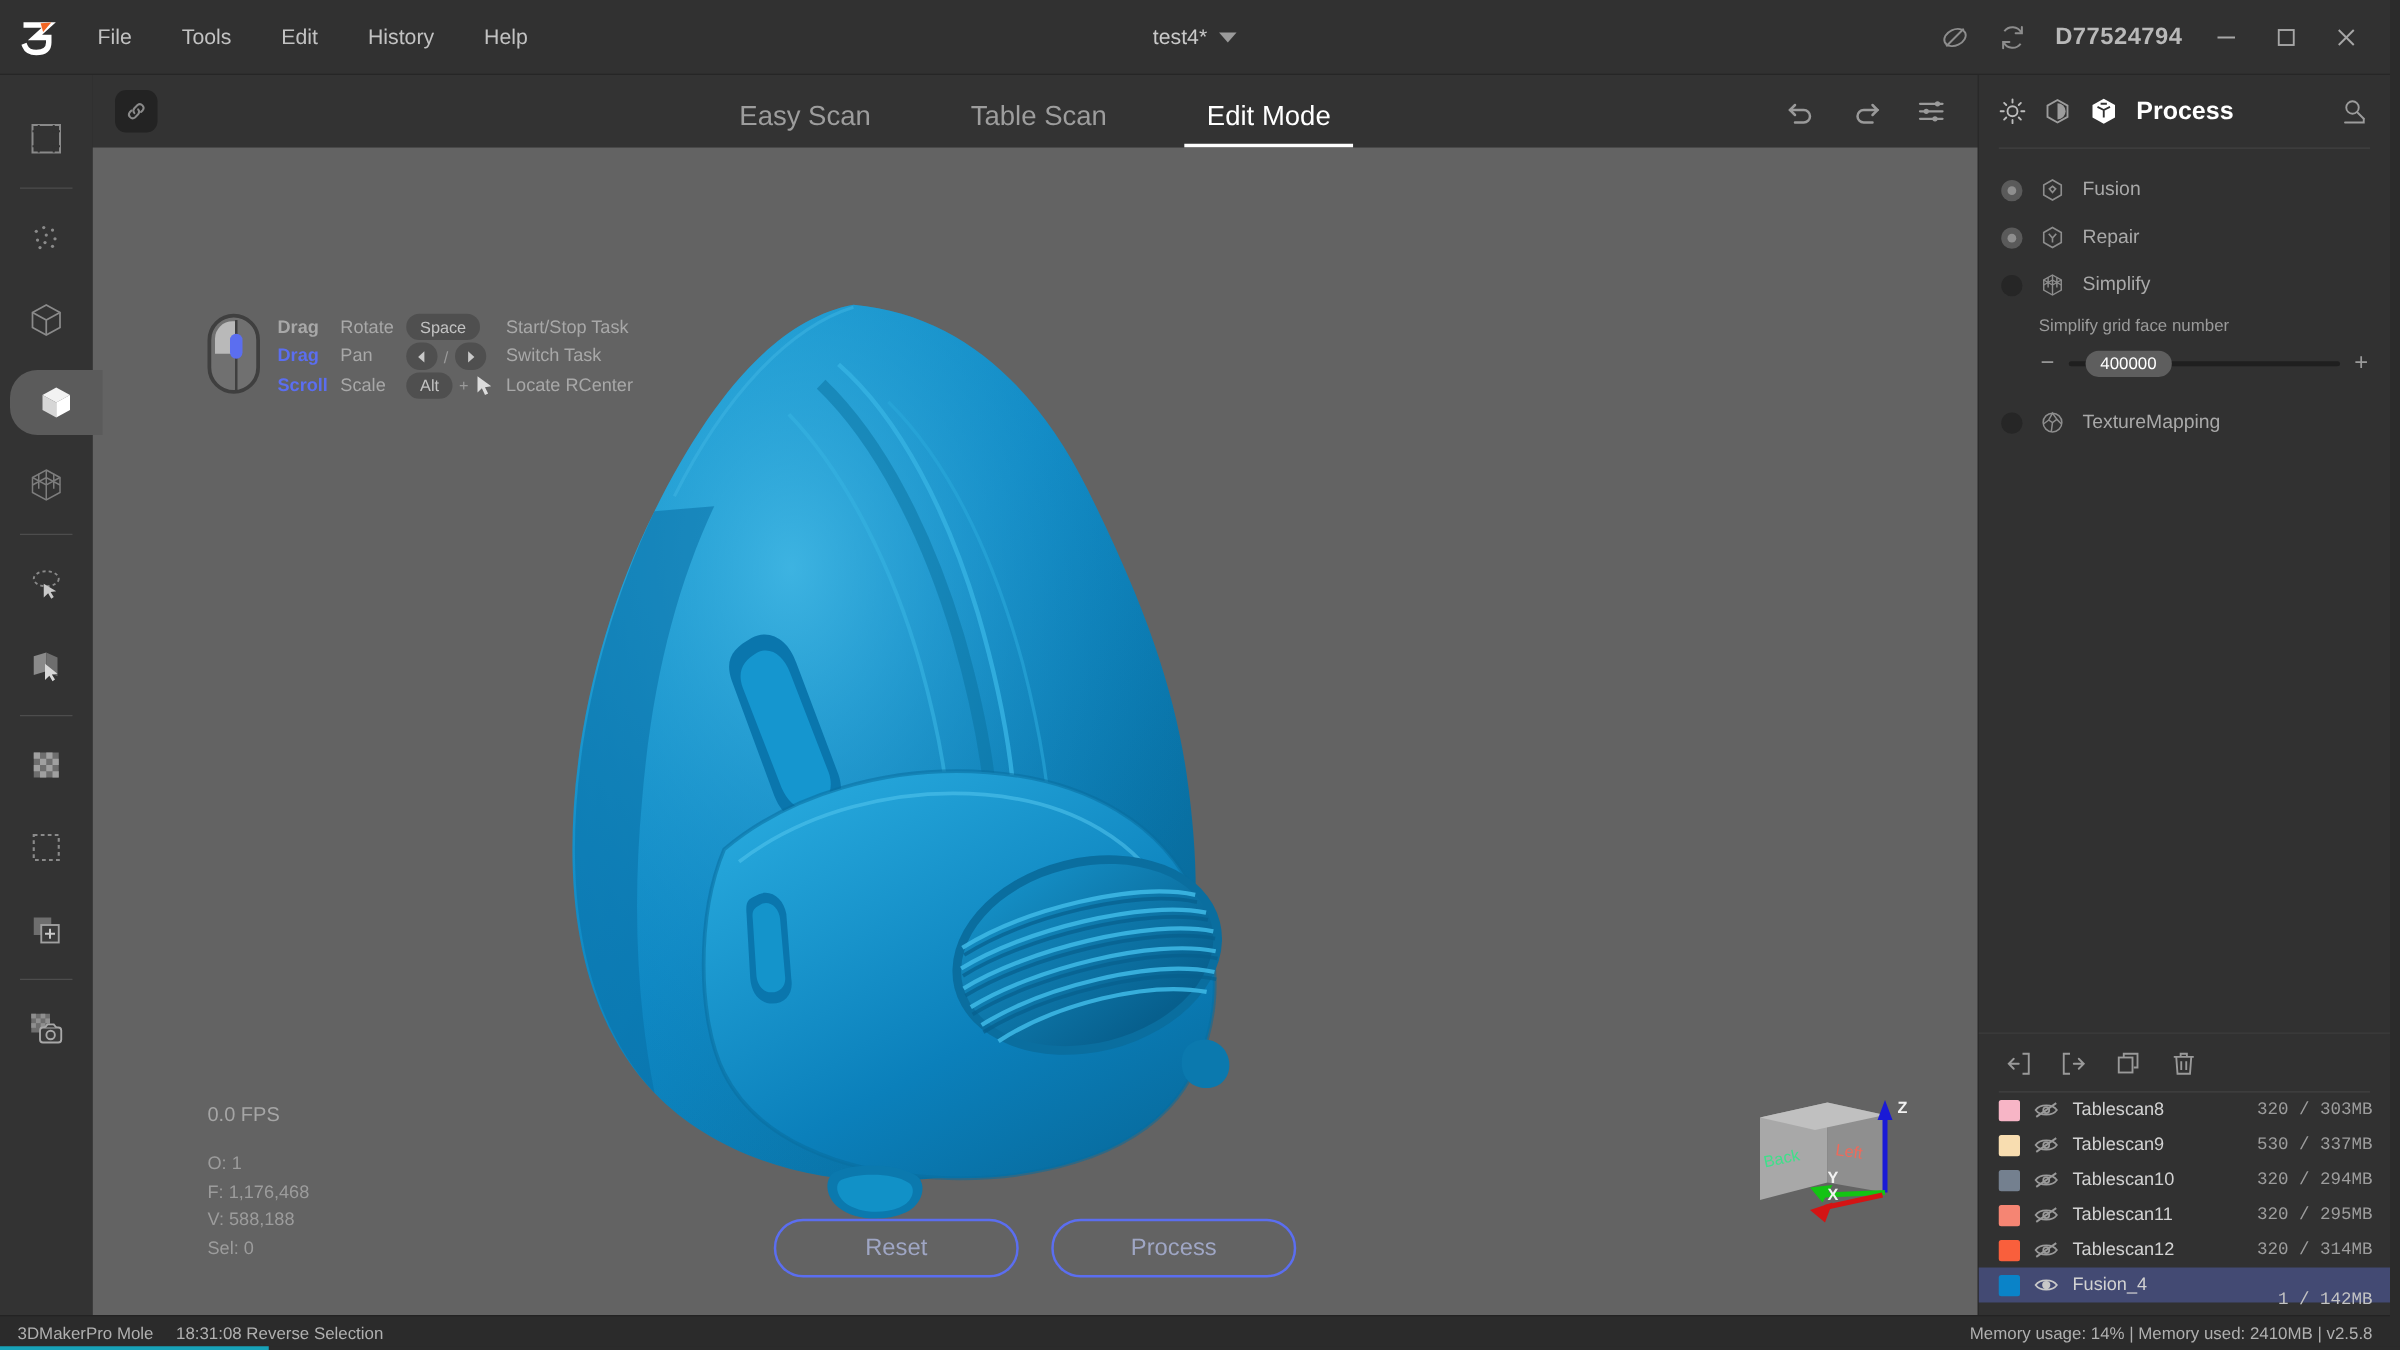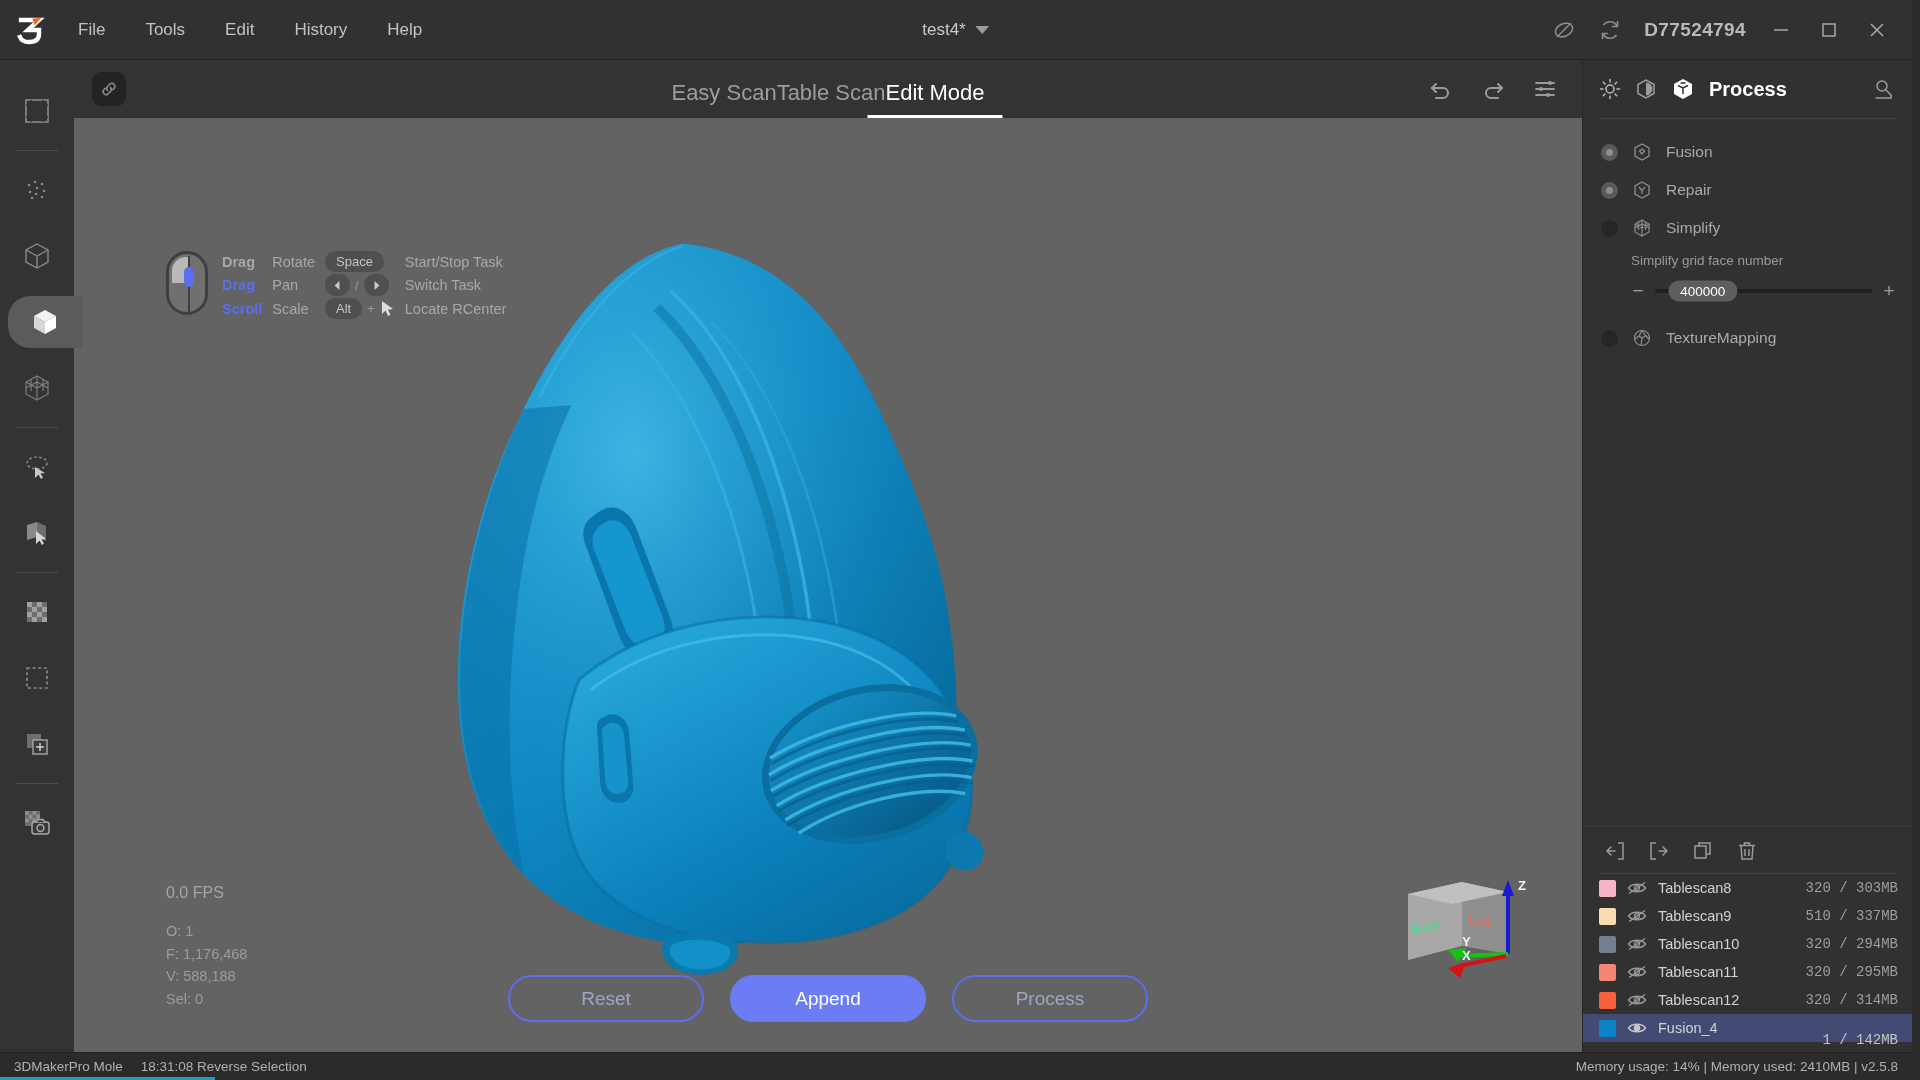--- a/index.html
+++ b/index.html
@@ -49,21 +49,21 @@
   
   .center { flex: 1 1 auto; display: flex; flex-direction: column; min-width: 0; background: #2e2e2e; }
   .tabbar {
     height: 58px; flex: 0 0 58px; background: #333333; display: flex; align-items: center;
     position: relative;
   }
   .linkbtn {
     width: 34px; height: 34px; border-radius: 9px; background: #232323;
     display: flex; align-items: center; justify-content: center; margin-left: 18px;
   }
-  .tabs { position: absolute; left: 50%; transform: translateX(-50%); display: flex; height: 58px; align-items: flex-end; }
+  .tabs { position: absolute; left: 50%; transform: translateX(-50%); display: flex; gap: 80px; height: 58px; align-items: flex-end; }
   .tab { font-size: 22px; color: #9d9d9d; padding-bottom: 12px; position: relative; }
   .tab.active { color: #ffffff; }
   .tab.active::after {
     content:""; position: absolute; left: -18px; right: -18px; bottom: 0; height: 3px; background: #fff;
   }
   .tab-tools { margin-left: auto; display: flex; align-items: center; gap: 26px; padding-right: 24px; }
 
   .viewport { position: relative; flex: 1 1 auto; background: #636363; overflow: hidden; }
 
   
@@ -492,21 +492,20 @@
         <div class="stats">
           <div class="fps">0.0 FPS</div>
           <div>O: 1</div>
           <div>F: 1,176,468</div>
           <div>V: 588,188</div>
           <div>Sel: 0</div>
         </div>
 
         <div class="actions">
           <div class="btn">Reset</div>
-          <div class="btn filled">Append</div>
           <div class="btn">Process</div>
         </div>
 
         <div class="gizmo">
           <svg width="140" height="120" viewBox="0 0 140 120">
             <path d="M8 24 L62 12 L62 76 L8 90 Z" fill="#a8a8a8"></path>
             <path d="M62 12 L108 22 L108 84 L62 76 Z" fill="#8f8f8f"></path>
             <path d="M8 24 L62 12 L108 22 L52 34 Z" fill="#c0c0c0"></path>
             <text x="12" y="64" fill="#3fe08a" font-size="13" font-family="Liberation Sans, sans-serif" transform="rotate(-12 12 64)">Back</text>
             <text x="68" y="54" fill="#f06a5a" font-size="13" font-family="Liberation Sans, sans-serif" transform="rotate(8 68 54)">Left</text>
@@ -674,21 +673,21 @@
         <div class="scanrow">
           <span class="swatch" style="background:#f8ddb0"></span>
           <span>
             <svg width="20" height="16" viewBox="0 0 20 16" fill="none" stroke="#9a9a9a" stroke-width="1.4">
               <path d="M1.5 8 C5 3 15 3 18.5 8 C15 13 5 13 1.5 8 Z"></path>
                 <circle cx="10" cy="8" r="2.4"></circle>
               <line x1="2" y1="13.5" x2="18" y2="2.5" stroke-width="1.5"></line>
             </svg>
           </span>
           <span class="scanname">Tablescan9</span>
-          <span class="scanstat">510 / 337MB</span>
+          <span class="scanstat">530 / 337MB</span>
         </div>
         <div class="scanrow">
           <span class="swatch" style="background:#74808f"></span>
           <span>
             <svg width="20" height="16" viewBox="0 0 20 16" fill="none" stroke="#9a9a9a" stroke-width="1.4">
               <path d="M1.5 8 C5 3 15 3 18.5 8 C15 13 5 13 1.5 8 Z"></path>
                 <circle cx="10" cy="8" r="2.4"></circle>
               <line x1="2" y1="13.5" x2="18" y2="2.5" stroke-width="1.5"></line>
             </svg>
           </span>

